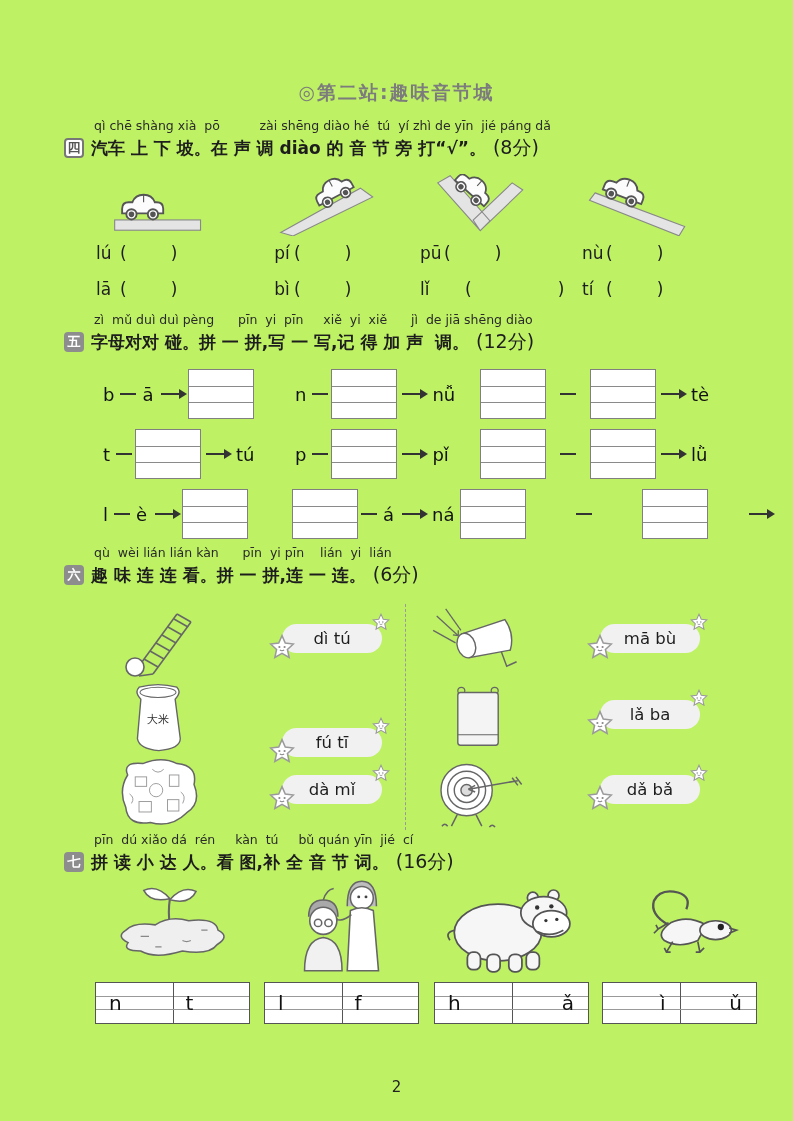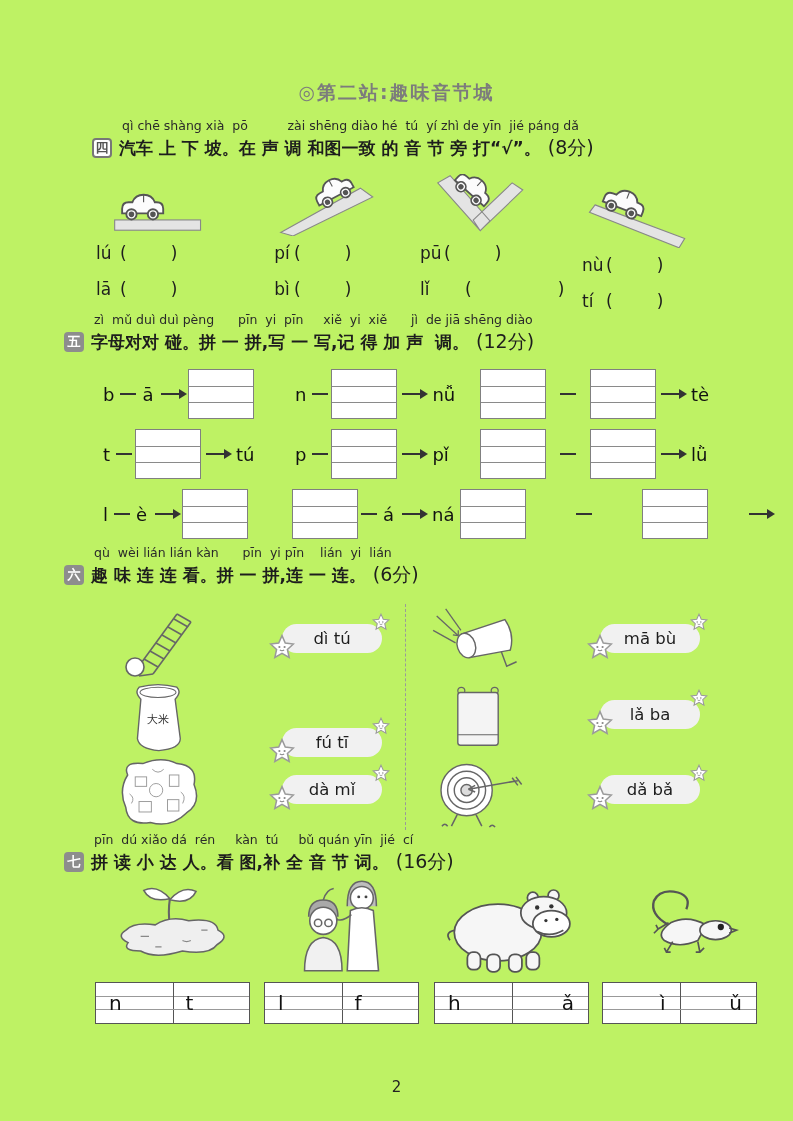--- a/index.html
+++ b/index.html
@@ -73,25 +73,25 @@
       <path d="M12 1.5 L15 8.3 L22.5 9.2 L17 14.3 L18.6 21.7 L12 17.8 L5.4 21.7 L7 14.3 L1.5 9.2 L9 8.3 Z" fill="#fff" stroke="#9a9a9a" stroke-width="1.4"></path>
       <circle cx="9.6" cy="12" r="1" fill="#888"></circle>
           <circle cx="14.4" cy="12" r="1" fill="#888"></circle>
       <path d="M10 14.6 Q12 16.4 14 14.6" fill="none" stroke="#888" stroke-width="1"></path>
     </g>
   </defs>
 </svg>
 
 <div class="title">◎第二站:趣味音节城</div>
 
-<div class="hdr" style="top:118px;margin-left:28px;">
+<div class="hdr" style="top:118px;">
   <div class="py">qì chē shàng xià  pō          zài shēng diào hé  tú  yí zhì de yīn  jié páng dǎ</div>
   <div class="hz">
     <span class="badge outline">四</span>
-    <span class="txt">汽车 上 下 坡。在 声 调 和图一致 的 音 节 旁 打“√”。</span>
+    <span class="txt">汽车 上 下 坡。在 声 调 diào 的 音 节 旁 打“√”。</span>
     <span class="score">(8分)</span>
   </div>
 </div>
 
 <div class="s4col" style="top:172px;left:96px;">
   <div class="s4img">
     <svg width="140" height="62" viewBox="0 0 150 62">
       <rect x="20" y="47" width="92" height="11" fill="#e4e4e4" stroke="#888" stroke-width="1.2"></rect>
       <use href="#car" transform="translate(26,19)"></use>
     </svg>
@@ -145,21 +145,21 @@
         <span class="par">)</span>
       </div>
   <div class="opt" style="margin-top:16px;gap:21px;">
         <span class="syl">lǐ</span>
         <span class="par">(</span>
         <span class="gap"></span>
         <span class="par">)</span>
       </div>
 </div>
 
-<div class="s4col" style="top:184px;left:582px;">
+<div class="s4col" style="top:172px;left:582px;">
   <div class="s4img">
     <svg width="140" height="62" viewBox="0 -4 150 66">
       <path d="M14 16 L110 52 L104 62 L8 24 Z" fill="#e4e4e4" stroke="#888" stroke-width="1.2"></path>
       <use href="#car" transform="translate(28,-8) rotate(21)"></use>
     </svg>
   </div>
   <div class="opt">
         <span class="syl">nù</span>
         <span class="par">(</span>
         <span class="gap"></span>

